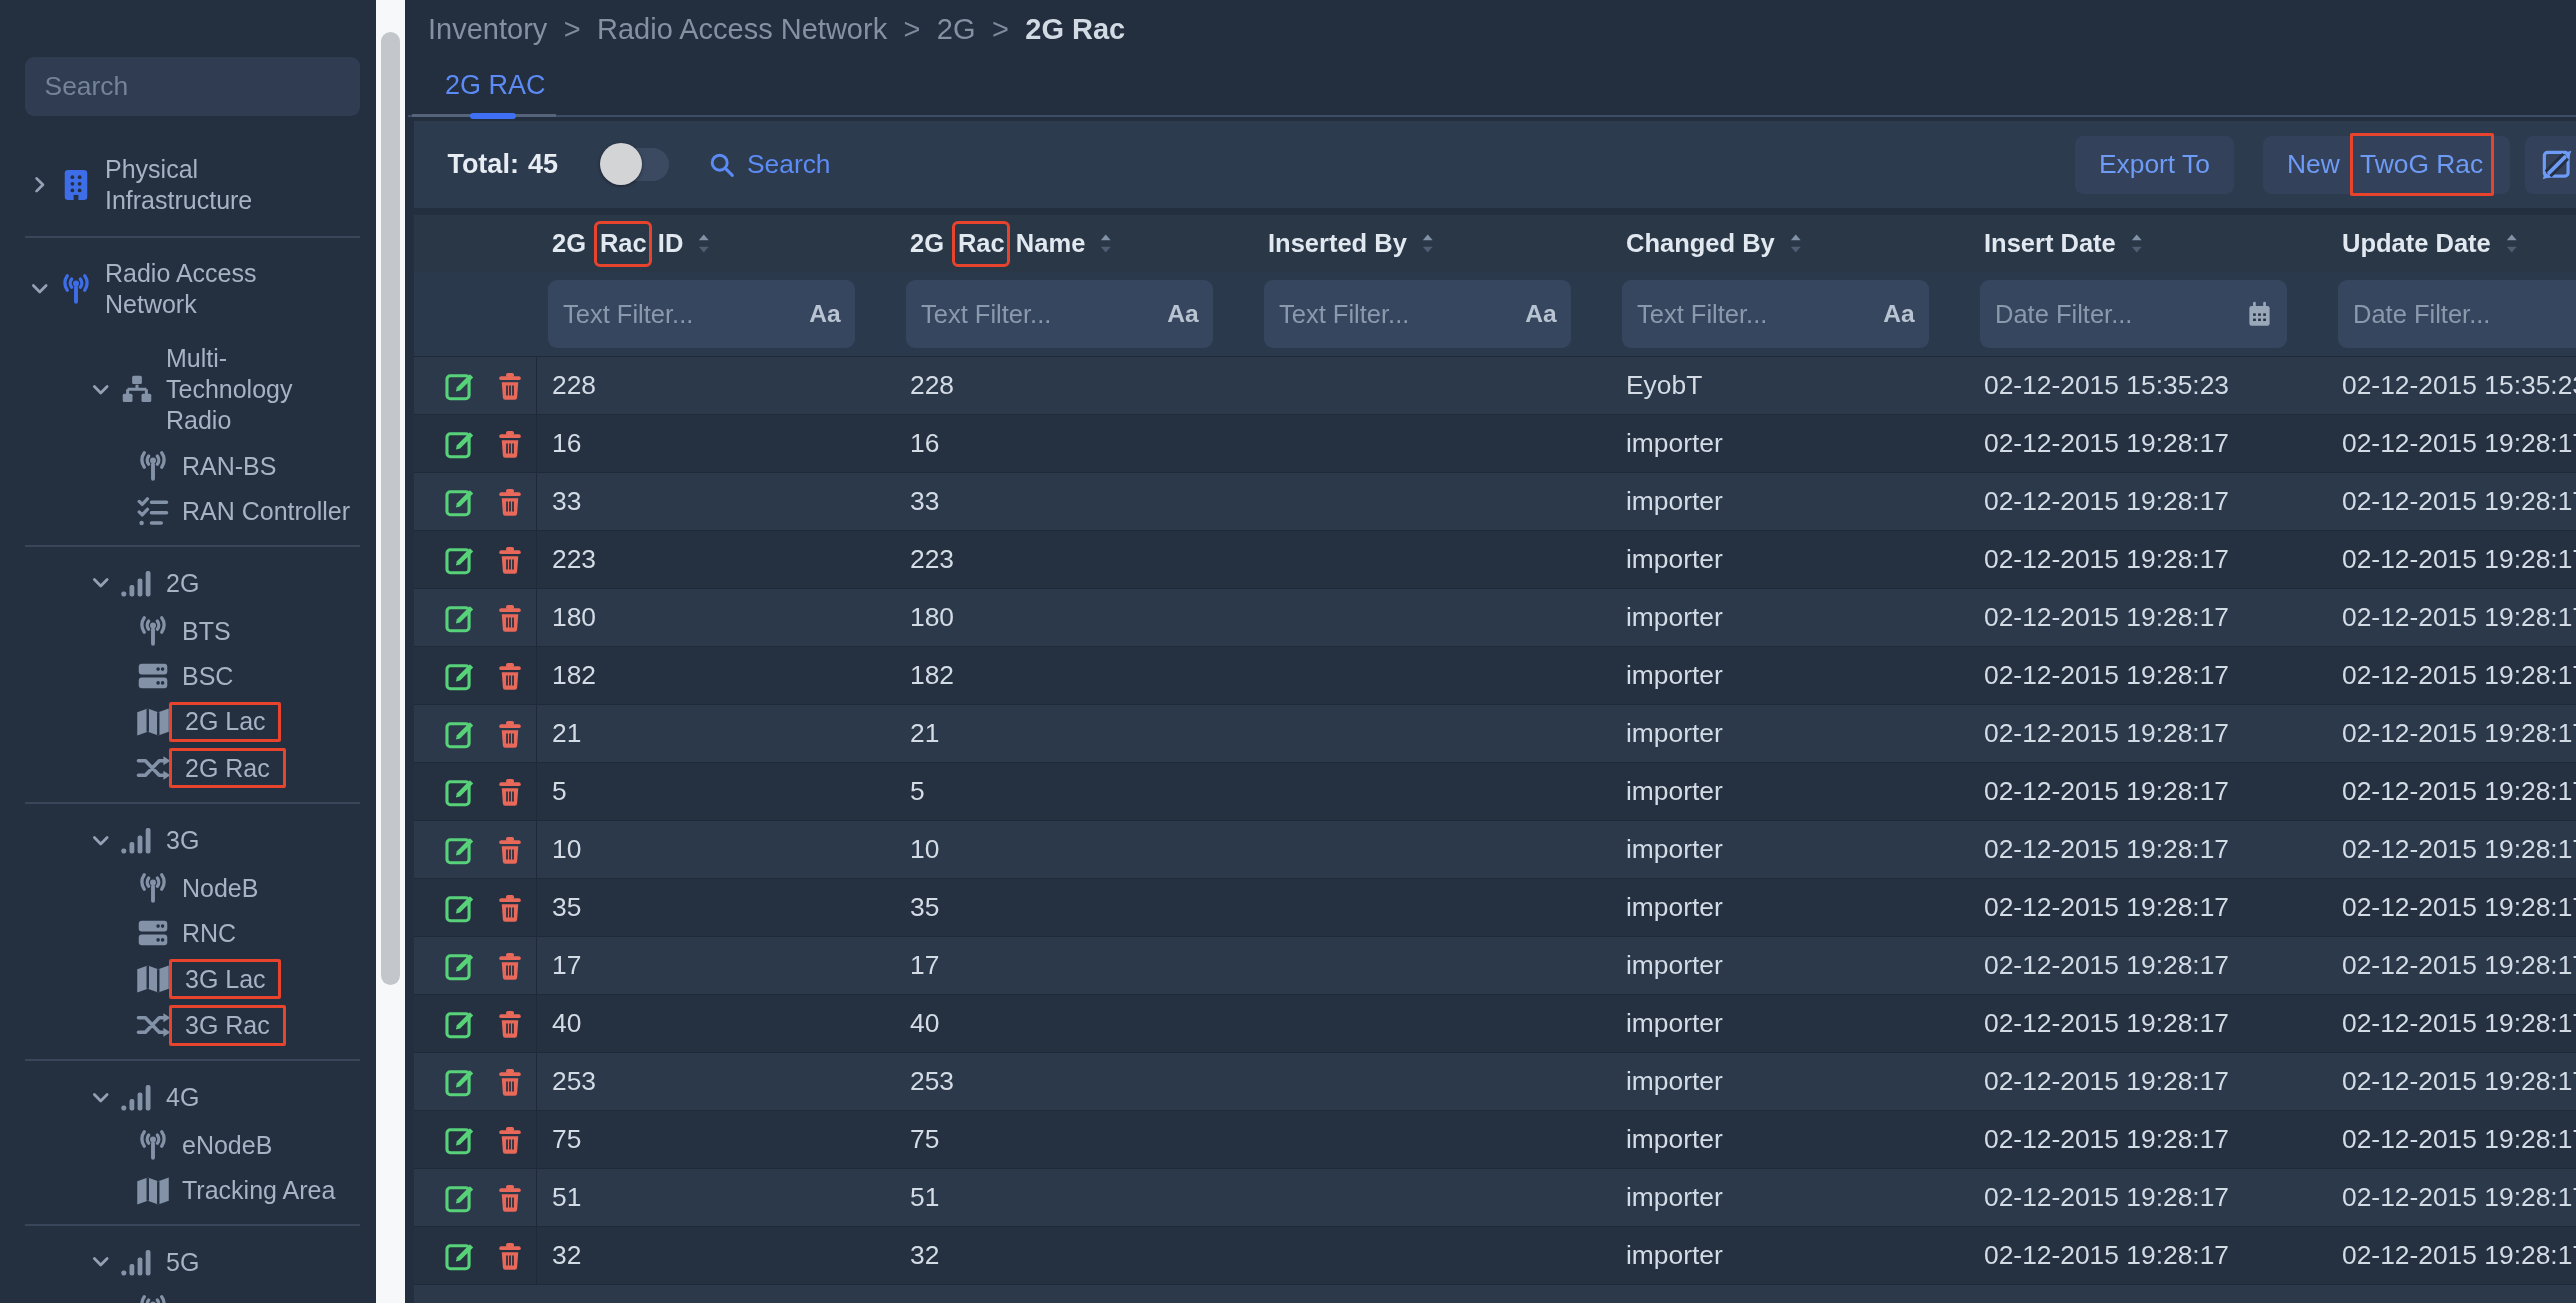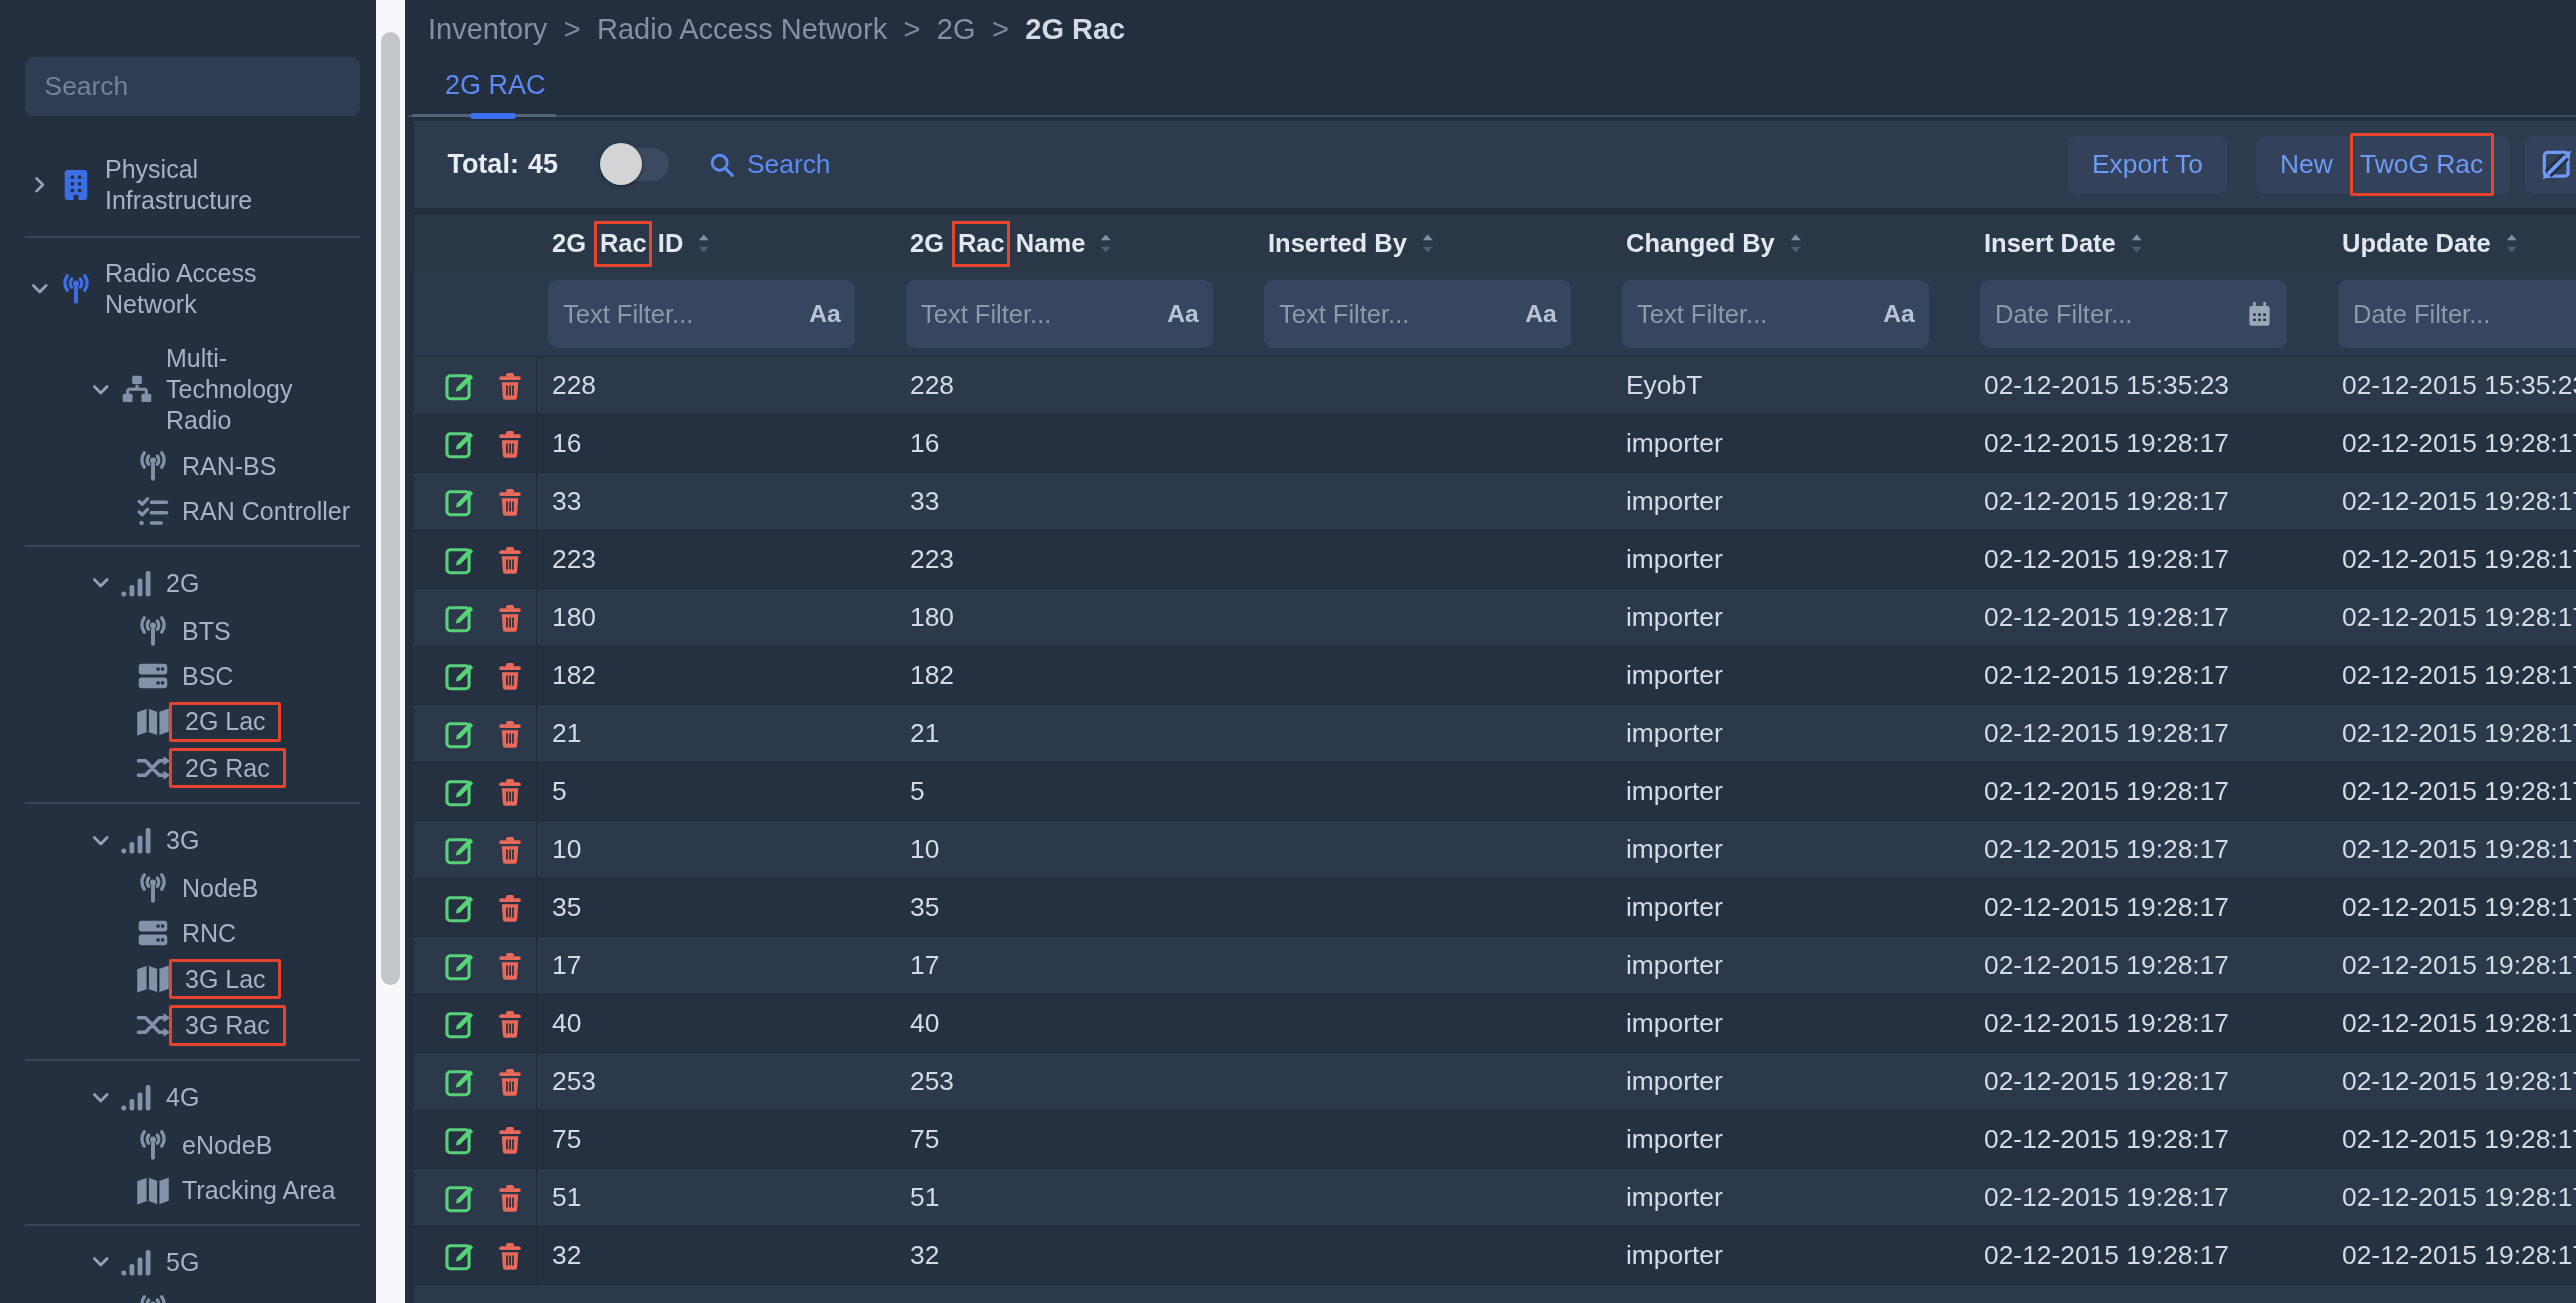--- a/index.html
+++ b/index.html
@@ -76,28 +76,28 @@
   .total .tv{margin-left:9px;}
   .toggle{margin-left:44px;width:67px;height:33px;border-radius:16.4px;background:#3b4a60;position:relative;cursor:pointer;flex:0 0 auto;}
   .knob{position:absolute;left:-1.8px;top:-4.6px;width:42px;height:42px;border-radius:50%;background:#d3d4d6;box-shadow:0 0.9px 3.6px rgba(0,0,0,.45);}
   .search-link{margin-left:38px;display:flex;align-items:center;gap:11px;color:var(--blue);font-size:26.4px;cursor:pointer;}
   .search-link .icn{width:29px;height:29px;}
   .spacer{flex:1;}
   .btn{font-family:inherit;background:#33415a;border:none;border-radius:8.2px;color:#6d9bf5;font-size:26.4px;height:58px;padding:0 24px;cursor:pointer;white-space:nowrap;}
   .btn + .btn{margin-left:29px;}
   .btn.icon-btn{margin-left:14.6px;width:64px;padding:0;display:inline-flex;align-items:center;justify-content:center;}
   .btn.icon-btn .icn{width:38px;height:38px;color:#6d9bf5;}
-  .annot-b{display:inline-block;border:3.6px solid var(--annot);border-radius:1.8px;padding:12.8px 7.3px;margin:-12.8px -7.3px -12.8px 17px;}
+  .annot-b{display:inline-block;border:3.6px solid var(--annot);border-radius:1.8px;padding:12.8px 7.3px;margin:-12.8px -7.3px -12.8px 10px;}
 
   
   .thead,.tfilter,.trow{display:grid;grid-template-columns:123px 358px 358px 358px 358px 358px 365px;overflow:hidden;}
   .thead{margin-top:7.3px;height:57px;background:var(--panel-header);flex:0 0 auto;}
   .hcell{display:flex;align-items:center;padding-left:14.6px;font-size:25.5px;font-weight:600;color:#e2e8f0;white-space:nowrap;cursor:pointer;}
   .hcell .hpart + .hpart{margin-left:8.2px;}
-  .annot-h{display:inline-block;border:3.6px solid var(--annot);border-radius:0;padding:5.5px 2.7px;margin:-5.5px -2.7px;}
+  .annot-h{display:inline-block;border:3.6px solid var(--annot);border-radius:6px;padding:5.5px 2.7px;margin:-5.5px -2.7px;}
   .sort{width:15.5px;height:21px;margin-left:12.8px;flex:0 0 auto;}
   .tfilter{height:84px;background:var(--panel-filter);flex:0 0 auto;}
   .fcell{display:flex;align-items:center;}
   .finput{margin-left:11px;width:307px;height:68px;background:var(--input-bg);border-radius:9px;display:flex;align-items:center;padding:0 14.6px;}
   .finput input{flex:1;min-width:0;background:transparent;border:none;outline:none;font-family:inherit;font-size:25.5px;color:#d0d8e2;}
   .finput input::placeholder{color:#8b99ad;}
   .suffix{flex:0 0 auto;color:#b9c4d2;font-size:24.6px;font-weight:700;margin-left:7.3px;}
   .suffix.icn{width:27px;height:27px;color:#9aa7b9;}
 
   .tbody{flex:1;overflow:hidden;display:flex;flex-direction:column;}

